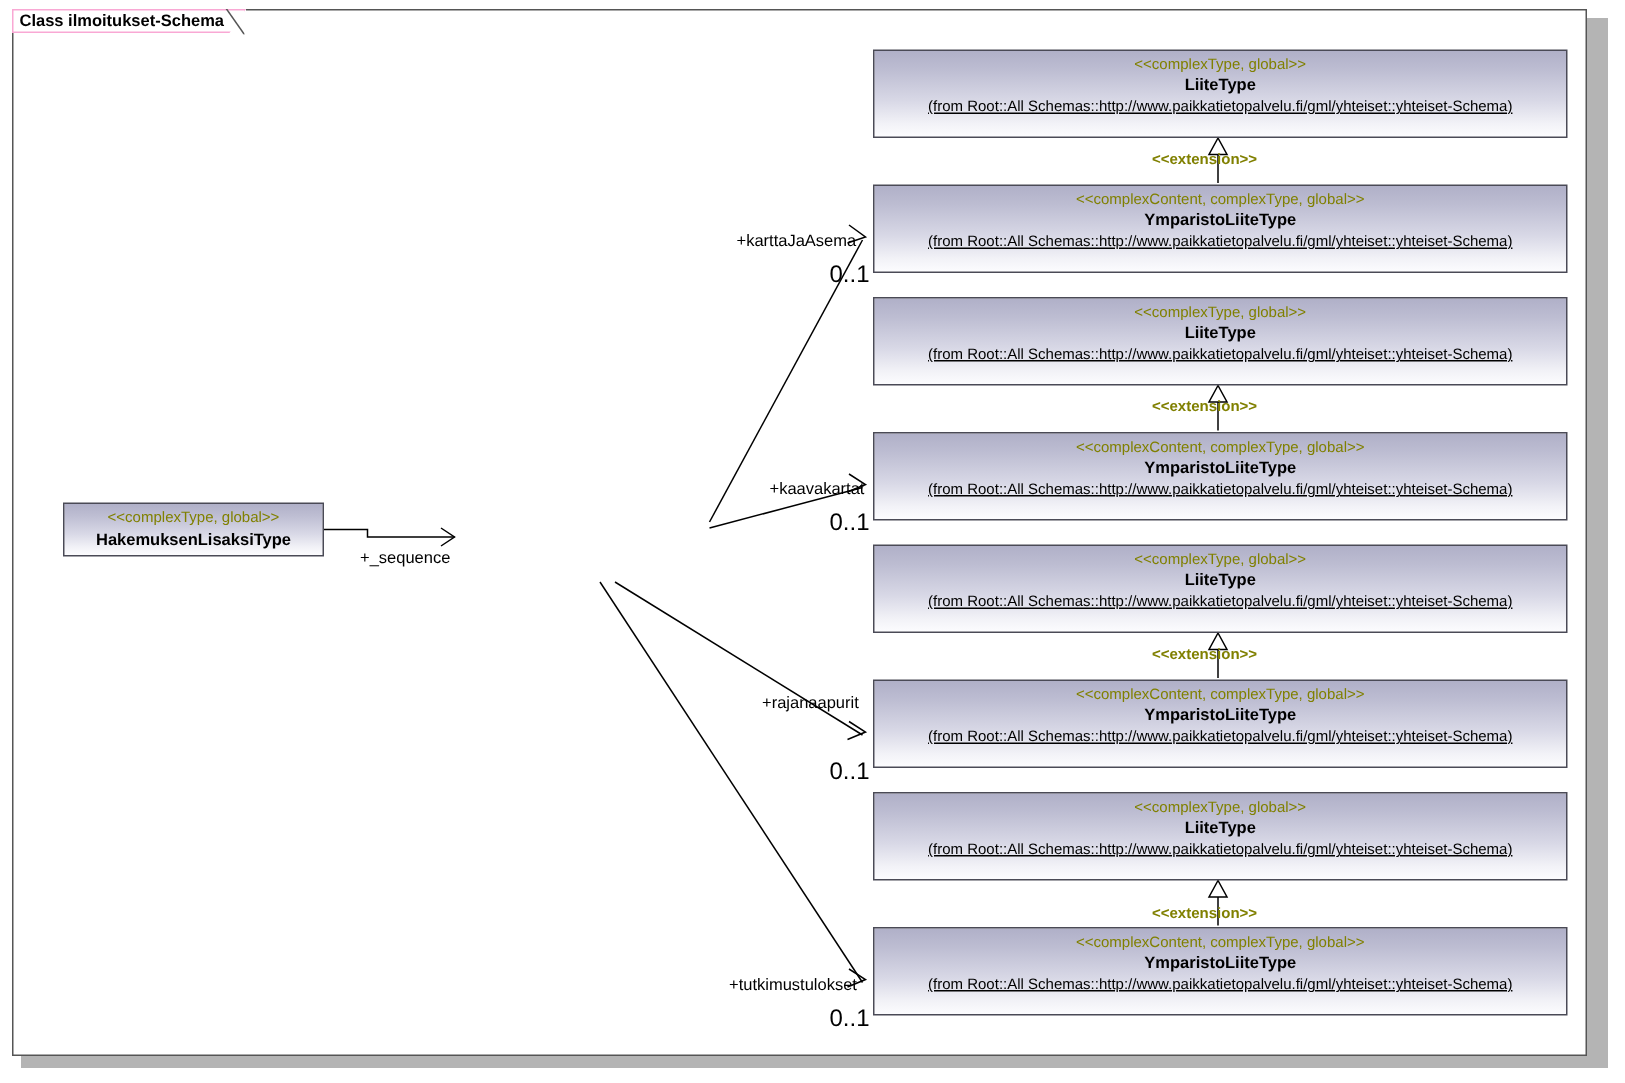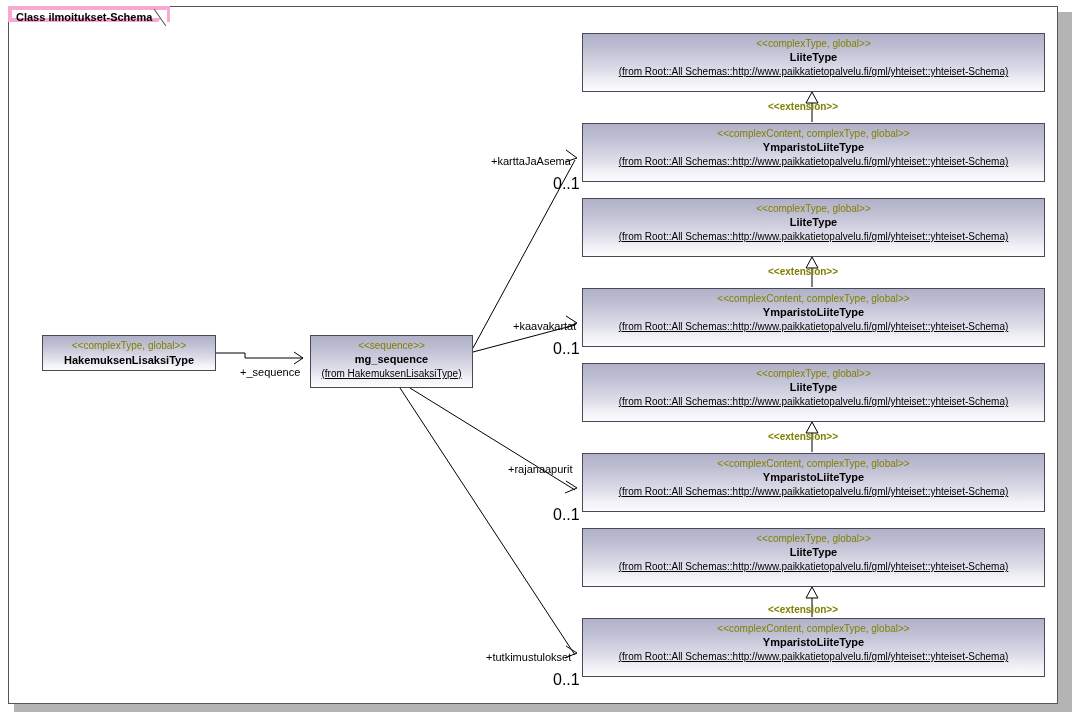--- a/index.html
+++ b/index.html
@@ -21,21 +21,21 @@
     position:absolute;left:8px;top:6px;
     width:1050px;height:698px;
     background:#ffffff;
     border:1px solid #555555;
     box-sizing:border-box;
   }
   .frame-tab{
     position:absolute;left:8px;top:6px;
     height:16px;
     background:#ffffff;
-    border:4px solid #f9a8d4;
+    border:1px solid #f9a8d4;
     box-sizing:border-box;
     padding:0 14px 0 4px;
     font-size:11px;font-weight:bold;color:#000000;
     line-height:15px;white-space:nowrap;
     z-index:5;
   }
   .frame-tab::after{
     content:"";
     position:absolute;right:-1px;top:-1px;
     width:0;height:0;
@@ -164,25 +164,20 @@
       <path d="M566,481 L577,488 L565,493"></path>
       <path d="M566,646 L577,653 L565,658"></path>
     </g>
   </svg>
 
   <div class="uml left-box">
     <div class="stereo">&lt;&lt;complexType, global&gt;&gt;</div>
     <div class="name">HakemuksenLisaksiType</div>
   </div>
 
-  <div class="uml mid-box">
-    <div class="stereo">&lt;&lt;sequence&gt;&gt;</div>
-    <div class="name">mg_sequence</div>
-    <div class="from">(from HakemuksenLisaksiType)</div>
-  </div>
 
   <div class="uml big" style="top:33px;">
     <div class="stereo">&lt;&lt;complexType, global&gt;&gt;</div>
     <div class="name">LiiteType</div>
     <div class="from">(from Root::All Schemas::http://www.paikkatietopalvelu.fi/gml/yhteiset::yhteiset-Schema)</div>
   </div>
   <div class="ext-label" style="left:768px;top:101px;">&lt;&lt;extension&gt;&gt;</div>
   <div class="uml big" style="top:123px;">
     <div class="stereo">&lt;&lt;complexContent, complexType, global&gt;&gt;</div>
     <div class="name">YmparistoLiiteType</div>

